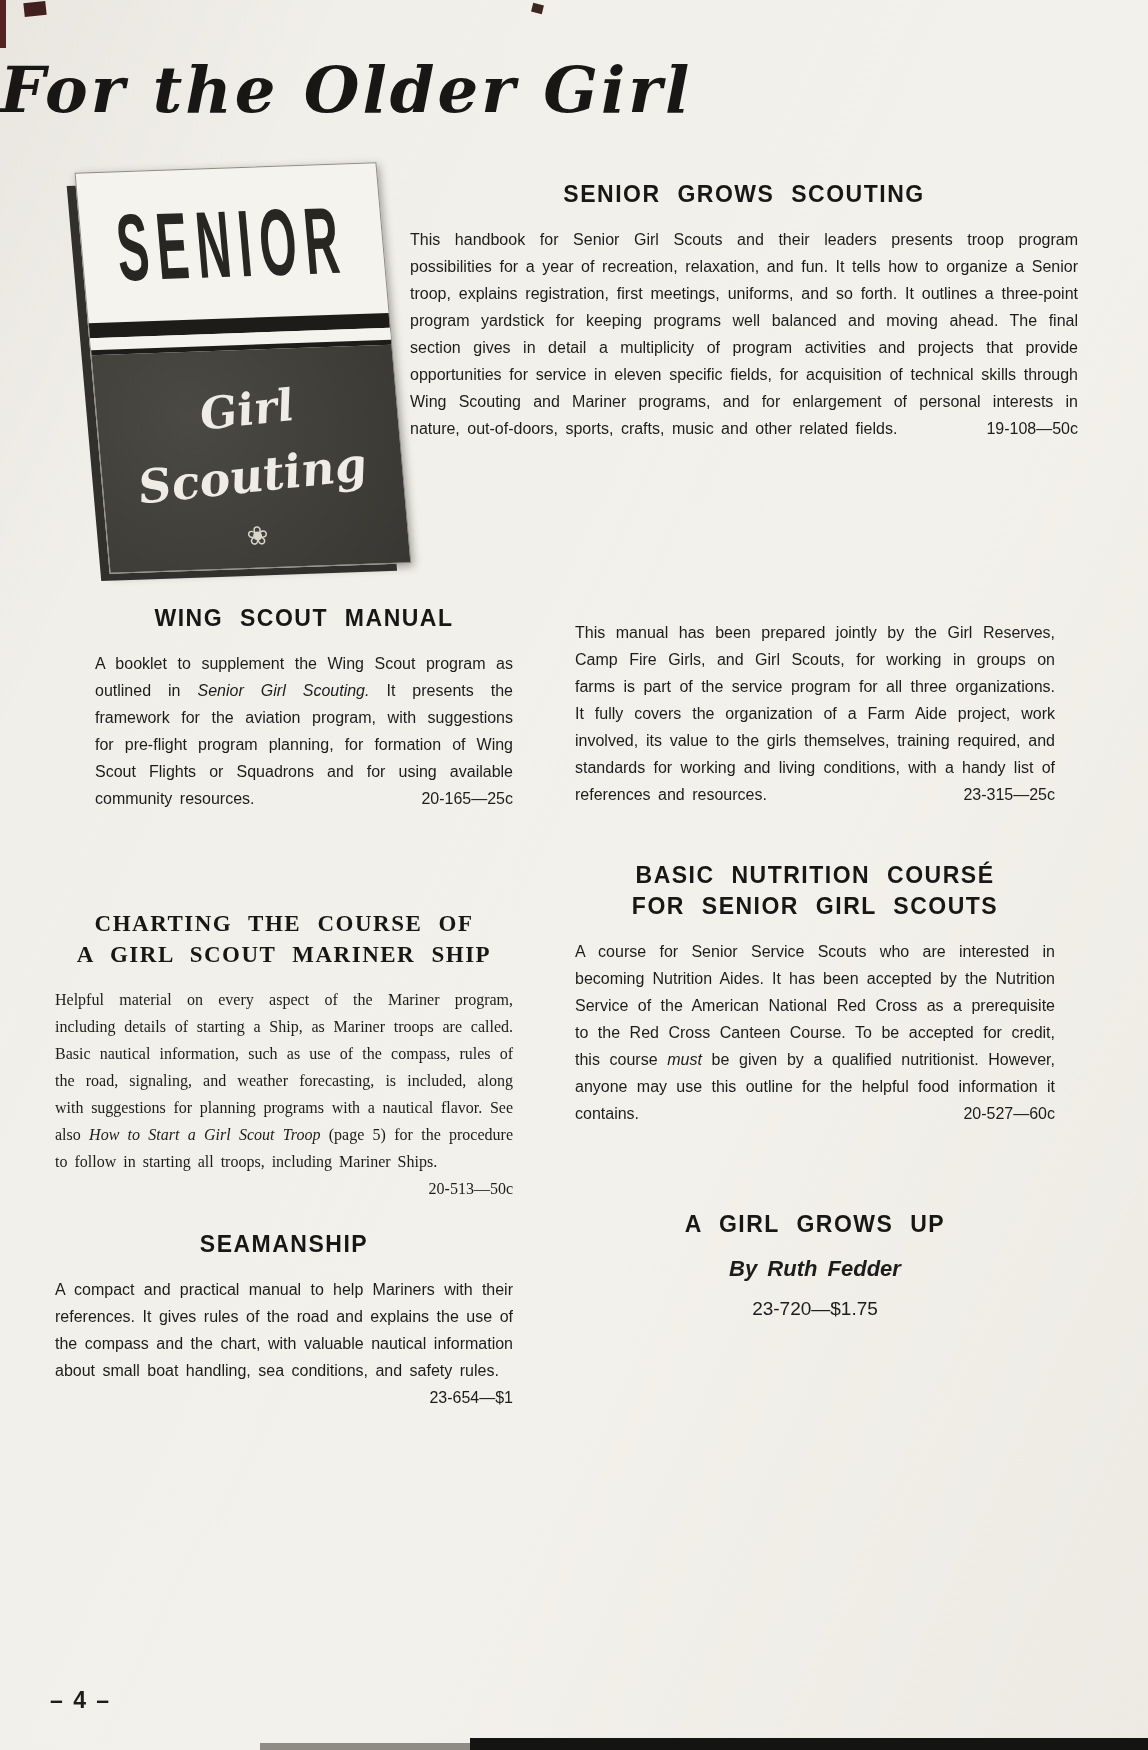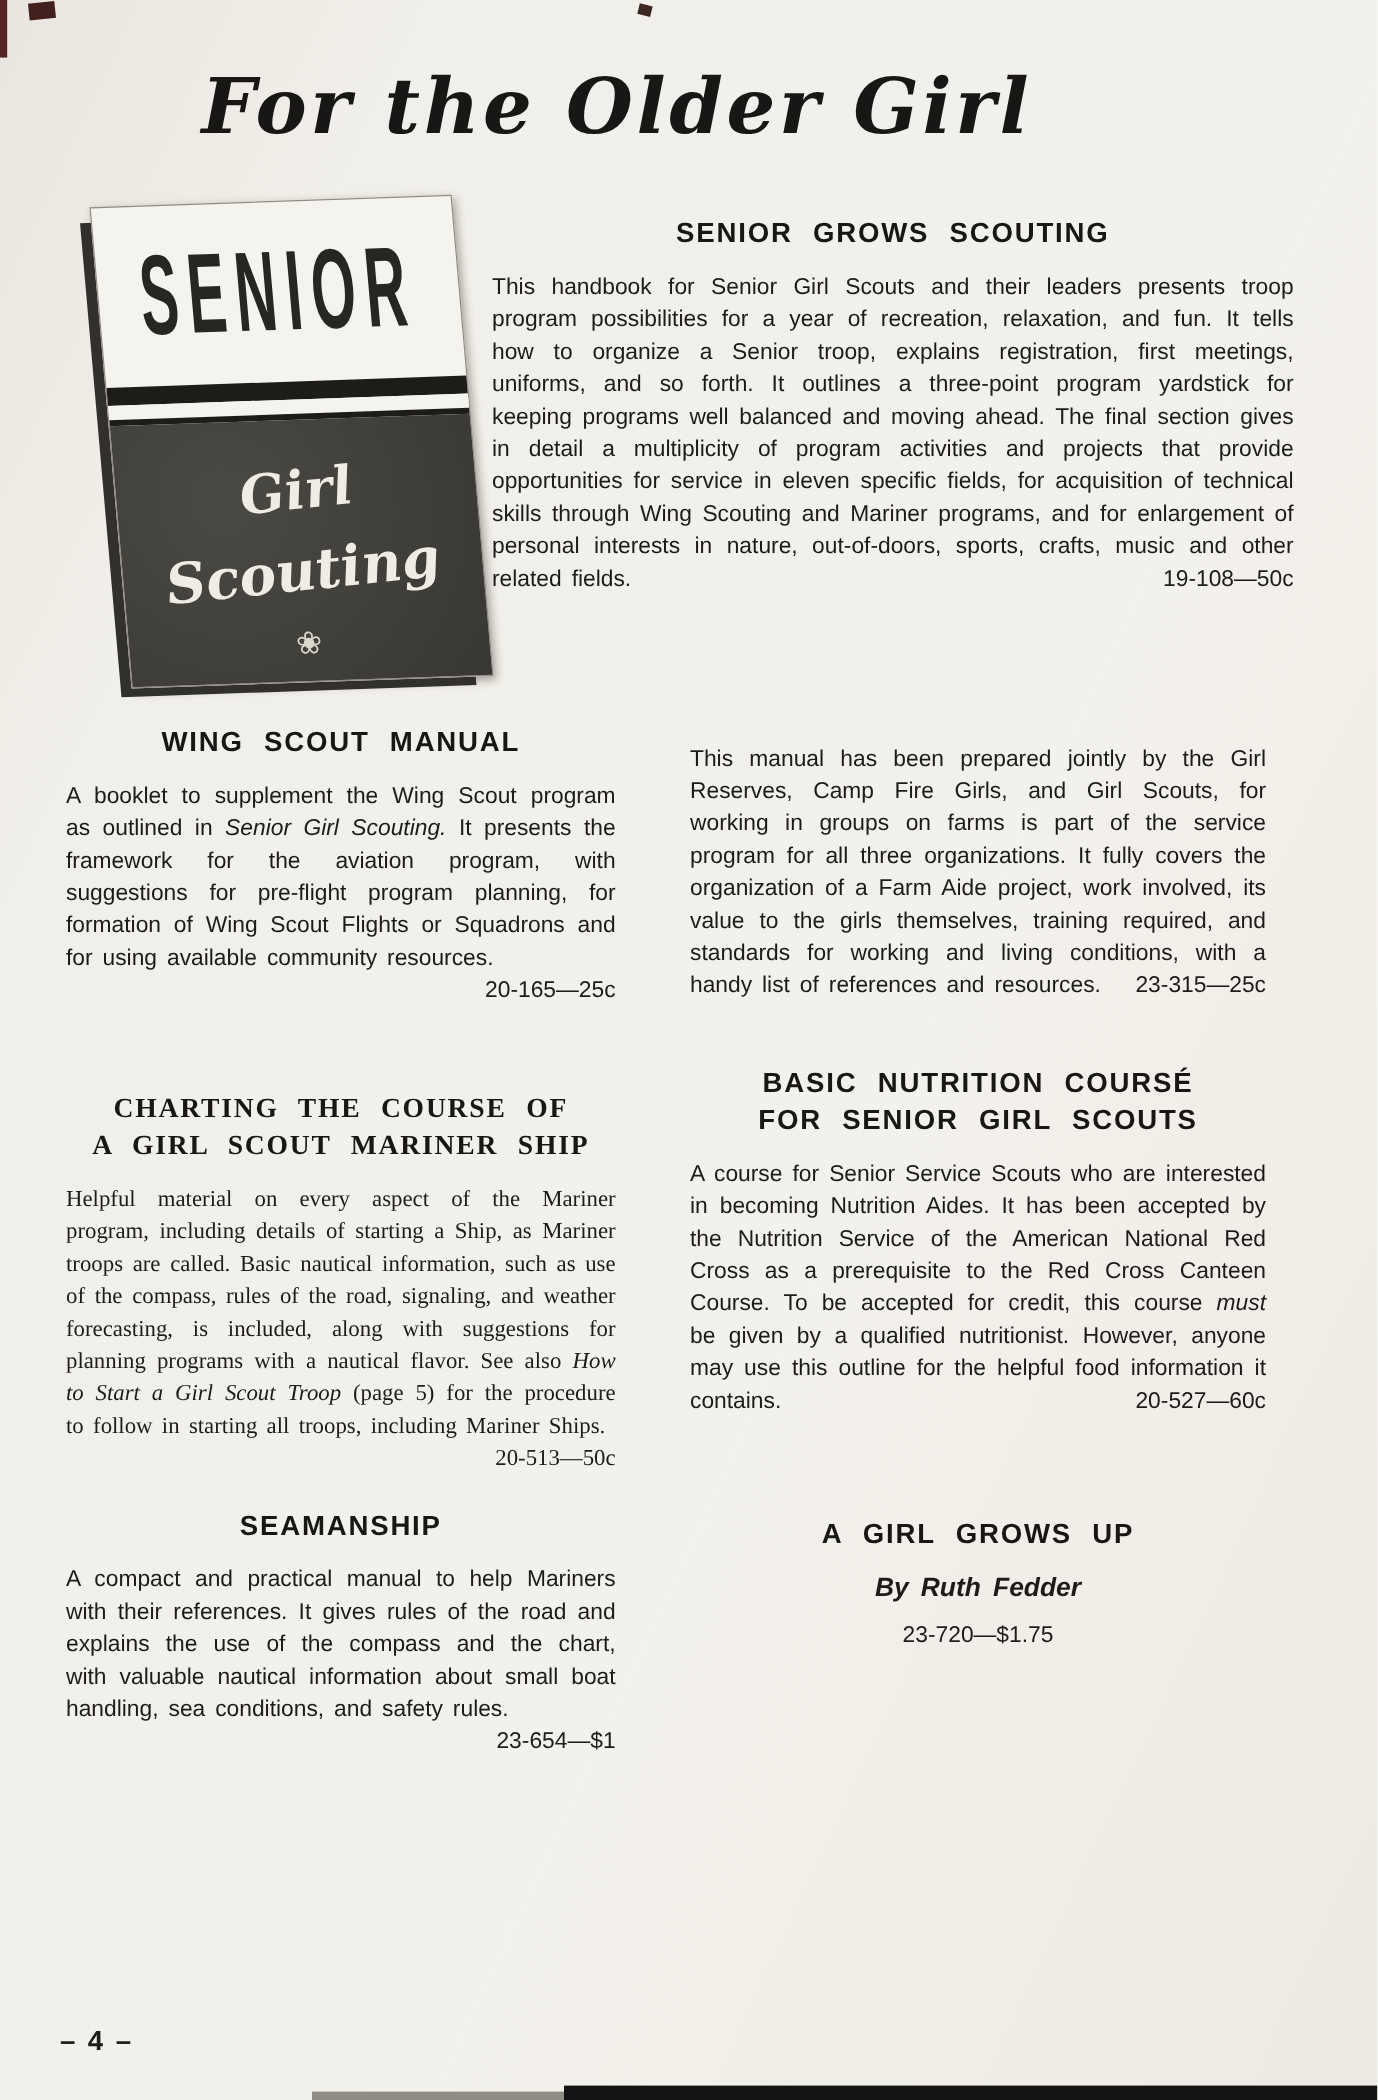--- a/index.html
+++ b/index.html
@@ -17,21 +17,21 @@
   
   .mark-a { position:absolute; left:24px; top:2px; width:22px; height:14px; background:#43201d; transform:rotate(-6deg); }
   .mark-b { position:absolute; left:0; top:0; width:6px; height:48px; background:#572322; }
   .mark-c { position:absolute; left:532px; top:4px; width:11px; height:9px; background:#3c2723; transform:rotate(14deg); }
   .bottom-bar { position:absolute; right:0; bottom:0; width:678px; height:12px; background:#141412; }
   .bottom-bar-ext { position:absolute; right:678px; bottom:0; width:210px; height:7px; background:#8f8c85; }
 
   .page-title {
     margin: 0;
     padding: 52px 120px 0 0;
-    text-align: center;
+    text-align: left;
     font-family: "DejaVu Serif", serif;
     font-style: italic;
     font-weight: bold;
     font-size: 64px;
     letter-spacing: 3px;
     color: #181715;
   }
 
   .featured-row { display: flex; margin-top: 22px; }
   .book-wrap { flex: 0 0 410px; padding: 18px 0 0 92px; box-sizing: border-box; }
@@ -83,36 +83,36 @@
     line-height: 31px;
   }
   .byline {
     margin: 2px 0 14px 0;
     text-align: center;
     font-size: 22px; font-weight: bold; font-style: italic;
     word-spacing: 4px;
   }
   .body-text {
     margin: 0;
-    font-size: 19px; line-height: 27px;
+    font-size: 16px; line-height: 27px;
     text-align: justify;
     word-spacing: 3px;
     color: #1d1c1a;
   }
   .body-text .it { font-style: italic; }
   .price { float: right; padding-left: 18px; }
   .price-center { text-align: center; font-size: 19px; margin-top: 16px; word-spacing: 3px; }
 
   .cols { display: flex; padding: 0 0 0 55px; margin-top: 34px; }
   .col-left { flex: 0 0 458px; }
   .col-gap { flex: 0 0 62px; }
   .col-right { flex: 0 0 480px; }
 
   .section { margin: 0; }
-  .sec-wing { margin-bottom: 96px; }
+  .sec-wing { margin-bottom: 96px; margin-left: 40px; }
   .sec-charting { margin-bottom: 54px; font-family: Liberation Serif, serif; }
   .sec-farm { margin-top: 16px; margin-bottom: 52px; }
   .sec-nutrition { margin-bottom: 82px; }
 
   .page-number {
     position: absolute; left: 50px; bottom: 36px;
     font-size: 23px; font-weight: bold; letter-spacing: 2px;
   }
 </style>
 </head>

